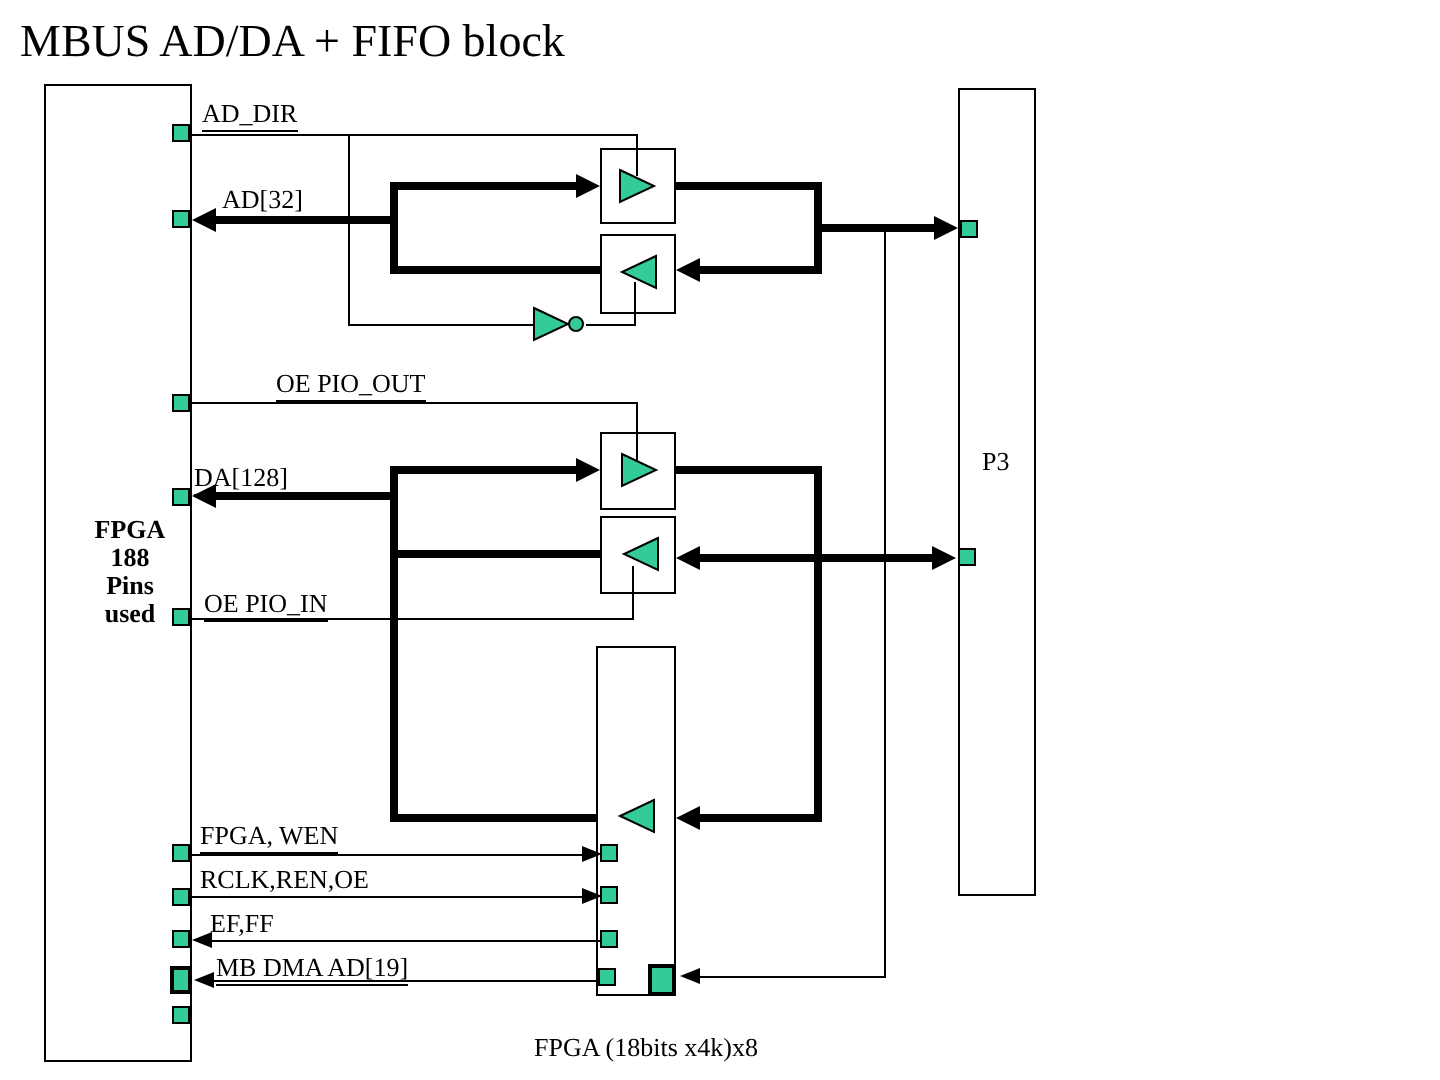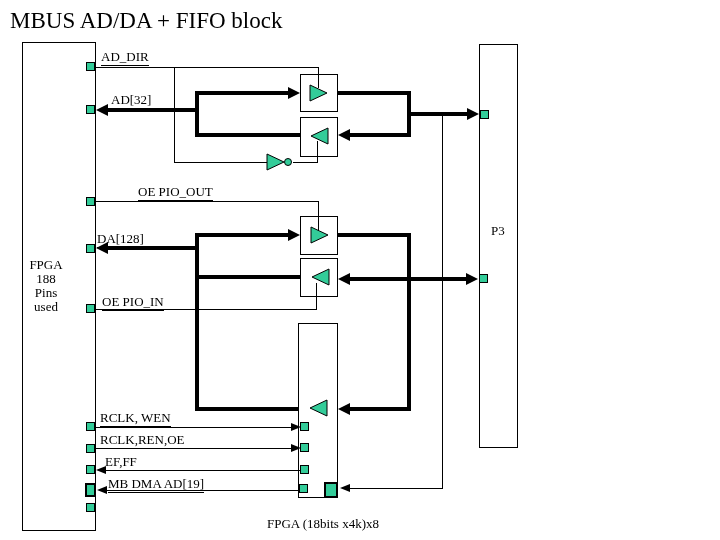--- a/index.html
+++ b/index.html
@@ -151,26 +151,26 @@
   <div class="conn" style="left:480px;top:110px;"></div>
   <div class="conn" style="left:479px;top:274px;"></div>
 
   <div class="title" style="left:10px;top:8px;">MBUS AD/DA + FIFO block</div>
 
   <div class="lbl" style="left:101px;top:50px;"><span class="u">AD_DIR</span></div>
   <div class="lbl" style="left:111px;top:93px;"><span class="u">AD[32]</span></div>
   <div class="lbl" style="left:114px;top:185px;margin-left:24px;"><span class="u">OE PIO_OUT</span></div>
   <div class="lbl" style="left:97px;top:232px;"><span class="u">DA[128]</span></div>
   <div class="lbl" style="left:102px;top:295px;"><span class="u">OE PIO_IN</span></div>
-  <div class="lbl" style="left:100px;top:411px;"><span class="u">RCLK, WEN</span></div>
+  <div class="lbl" style="left:100px;top:411px;"><span class="u">FPGA, WEN</span></div>
   <div class="lbl" style="left:100px;top:433px;"><span class="u">RCLK,REN,OE</span></div>
   <div class="lbl" style="left:105px;top:455px;"><span class="u">EF,FF</span></div>
   <div class="lbl" style="left:108px;top:477px;"><span class="u">MB DMA AD[19]</span></div>
 
-  <div class="lbl center" style="left:18px;top:258px;width:56px;">
+  <div class="lbl center" style="left:37px;top:258px;width:56px;font-weight:bold;">
     <div>FPGA</div>
     <div>188</div>
     <div>Pins</div>
     <div>used</div>
   </div>
 
   <div class="lbl" style="left:491px;top:224px;">P3</div>
   <div class="lbl" style="left:267px;top:517px;">FPGA (18bits x4k)x8</div>
 
 </div>

